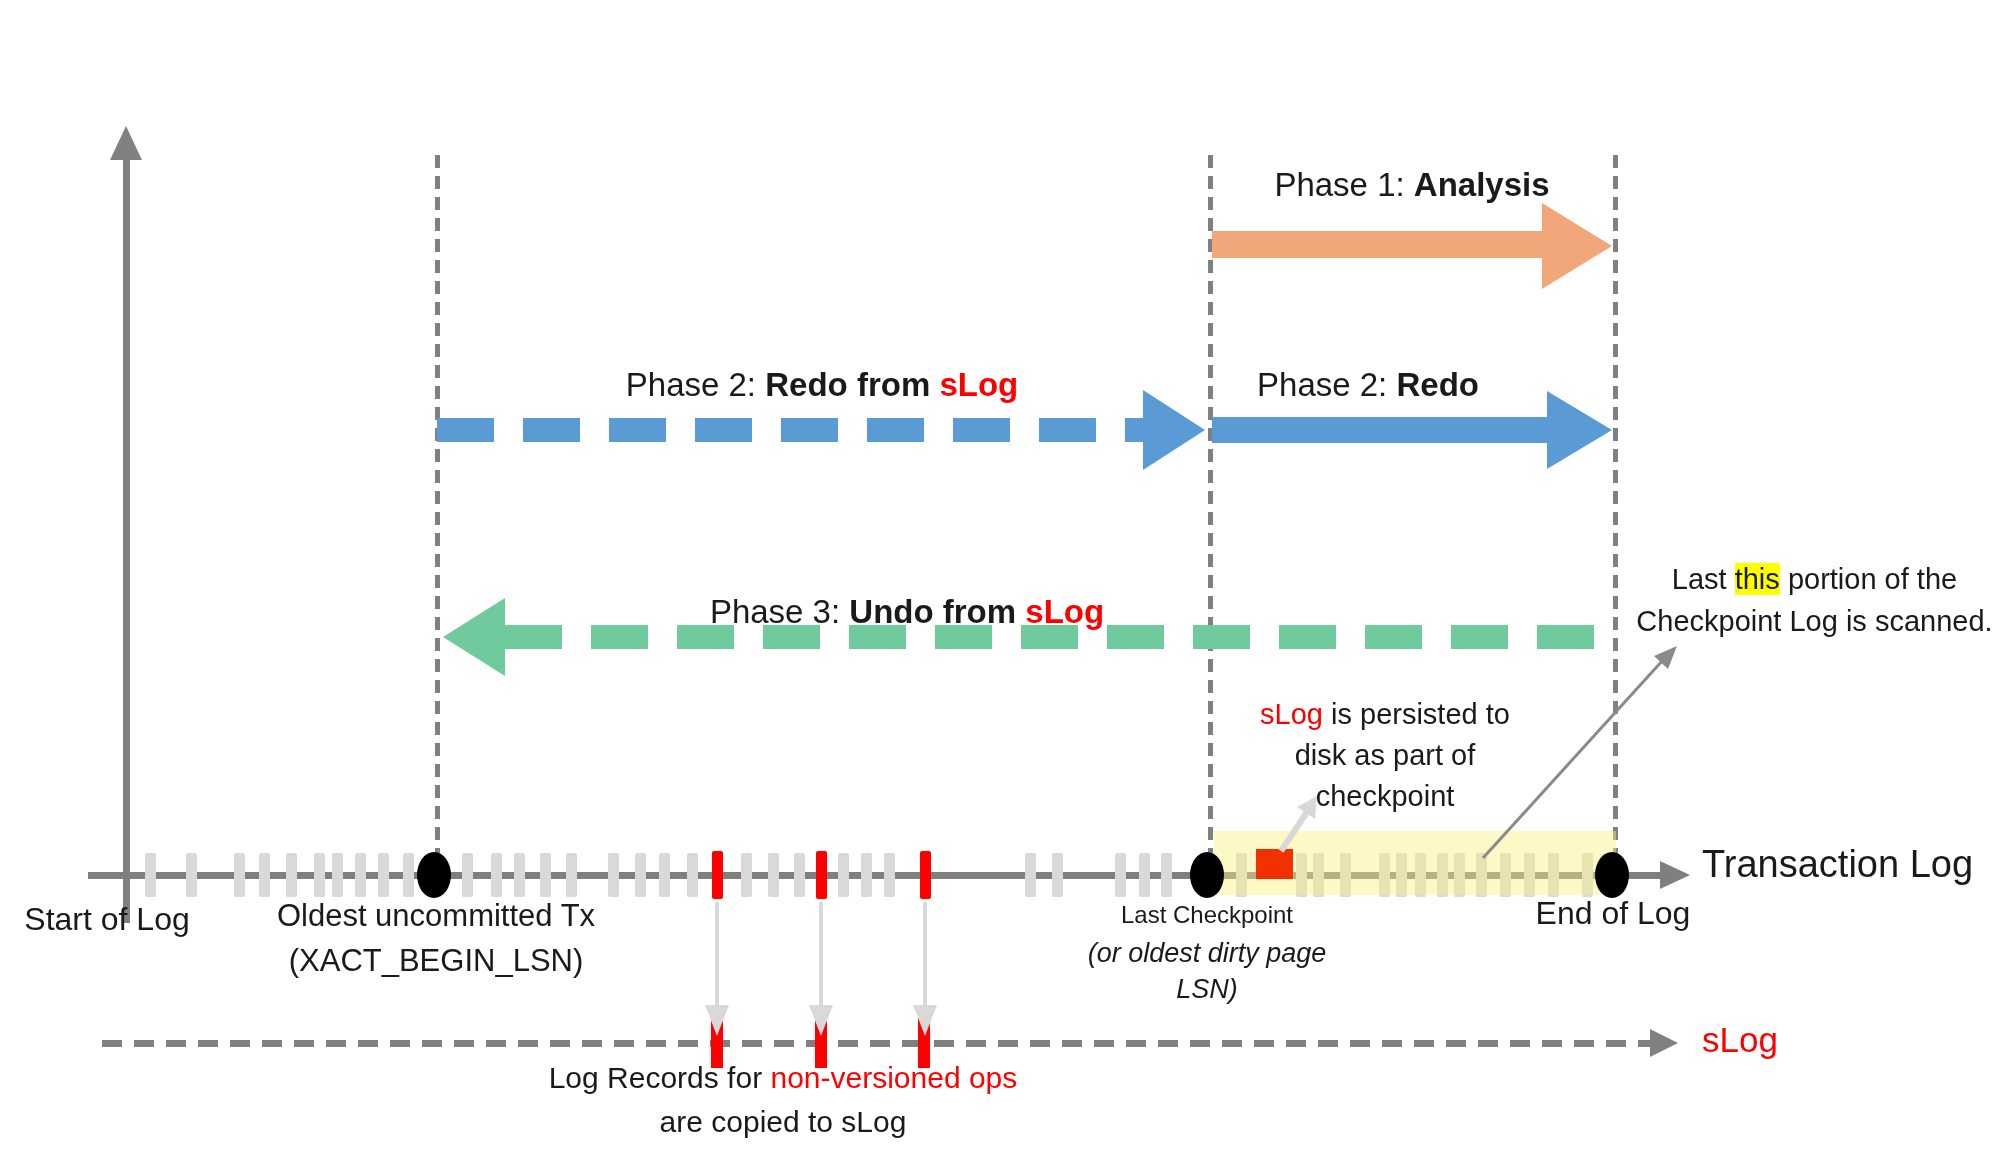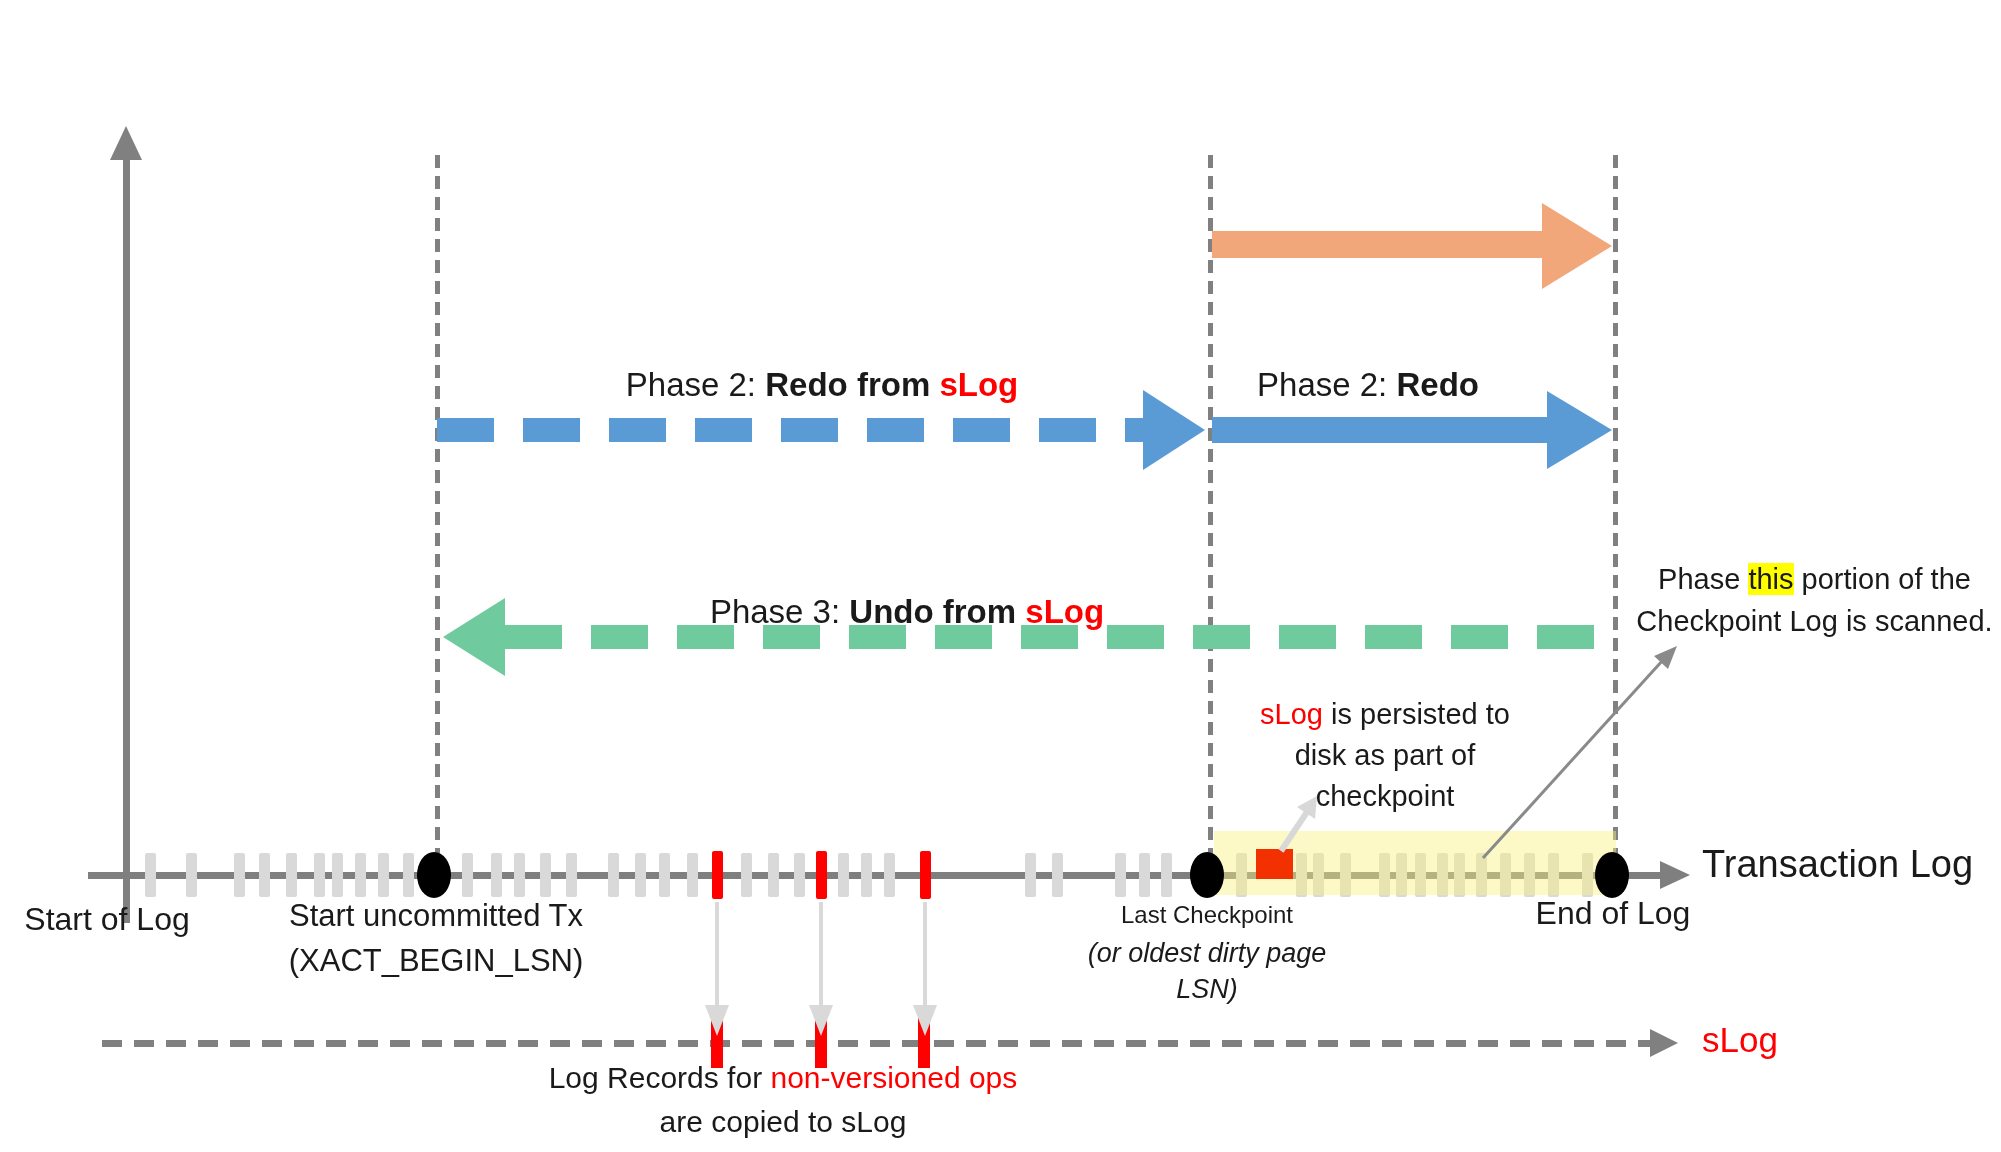--- a/index.html
+++ b/index.html
@@ -87,41 +87,42 @@
 
   <div id="p1-shaft" class="abs"></div>
   <div id="p1-head" class="abs"></div>
   <div id="p2d-shaft" class="abs"></div>
   <div id="p2d-head" class="abs"></div>
   <div id="p2-shaft" class="abs"></div>
   <div id="p2-head" class="abs"></div>
   <div id="p3-head" class="abs"></div>
   <div id="p3-shaft" class="abs"></div>
 
+  <div id="p1-label" class="abs phase-label"><span>Phase 1: </span><b>Analysis</b></div>
   <div id="p2slog-label" class="abs phase-label"><span>Phase 2: </span><b>Redo from </b><b class="red-text">sLog</b></div>
   <div id="p2-label" class="abs phase-label"><span>Phase 2: </span><b>Redo</b></div>
   <div id="p3-label" class="abs phase-label"><span>Phase 3: </span><b>Undo from </b><b class="red-text">sLog</b></div>
 
   <div id="scan-note" class="abs">
-    <span>Phase </span><span class="hl">this</span><span> portion of the</span><br>
+    <span>Last </span><span class="hl">this</span><span> portion of the</span><br>
     <span>Checkpoint Log is scanned.</span>
   </div>
   <div id="persist-note" class="abs">
     <span class="red-text">sLog</span><span> is persisted to</span><br>
     <span>disk as part of</span><br>
     <span>checkpoint</span>
   </div>
   <div id="copy-note" class="abs">
     <span>Log Records for </span><span class="red-text">non-versioned ops</span><br>
     <span>are copied to sLog</span>
   </div>
 
   <div id="start-label" class="abs">Start of Log</div>
   <div id="oldest-label" class="abs">
-    <span>Start uncommitted Tx</span><br>
+    <span>Oldest uncommitted Tx</span><br>
     <span>(XACT_BEGIN_LSN)</span>
   </div>
   <div id="checkpoint-label" class="abs">
     <div class="l1">Last Checkpoint</div>
     <div class="l23">(or oldest dirty page</div>
     <div class="l23">LSN)</div>
   </div>
   <div id="end-label" class="abs">End of Log</div>
   <div id="txlog-label" class="abs">Transaction Log</div>
   <div id="slog-label" class="abs">sLog</div>

